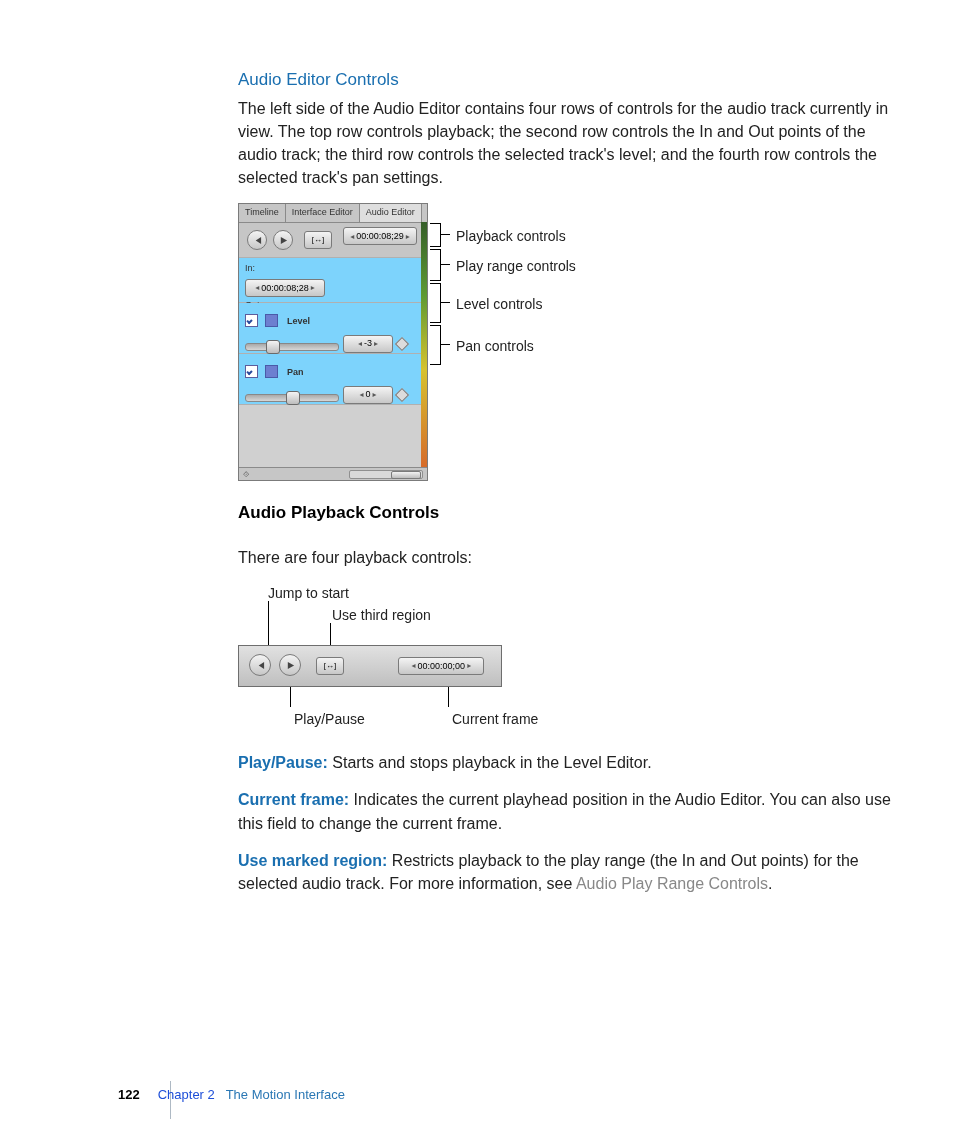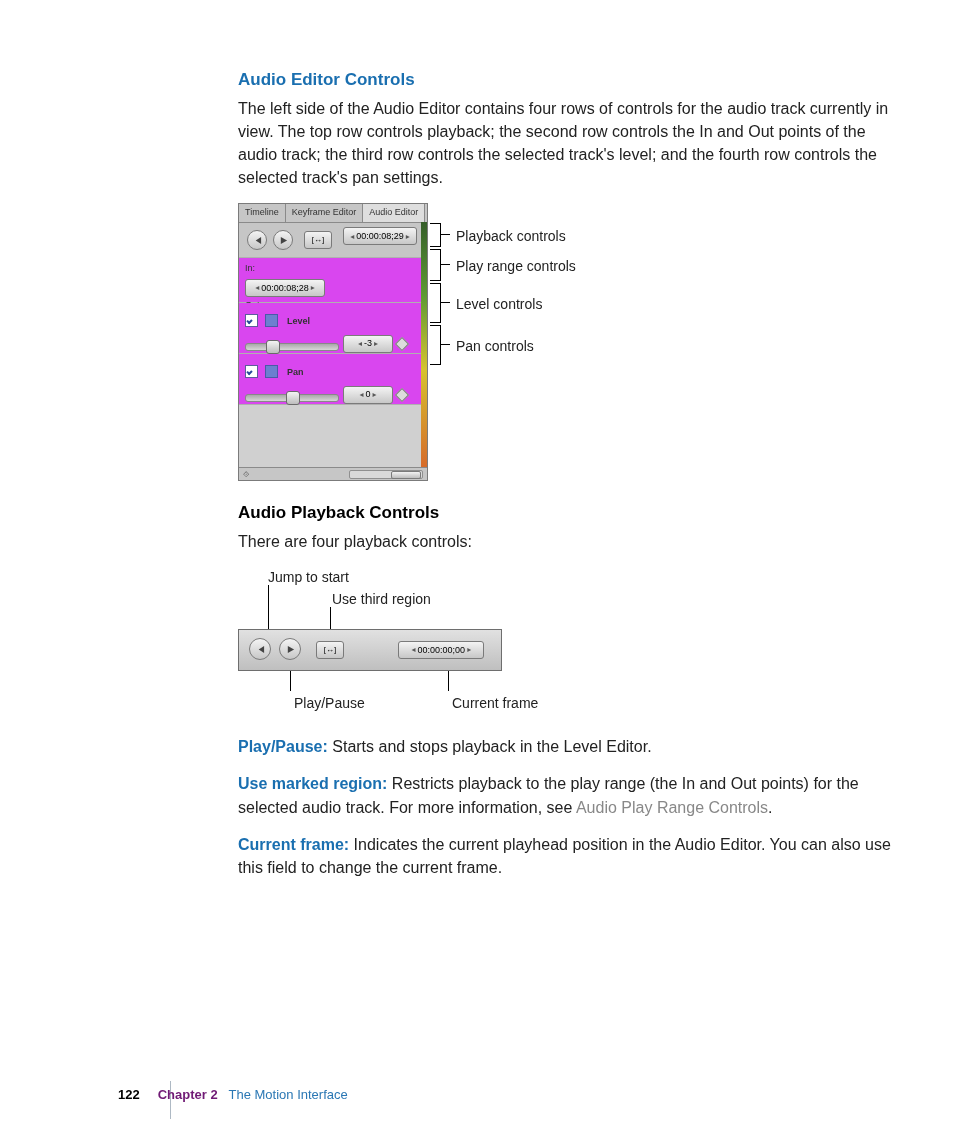--- a/index.html
+++ b/index.html
@@ -1,28 +1,28 @@
 <!DOCTYPE html>
 <html><head>
 <meta charset="utf-8">
 <style>
   html,body{margin:0;padding:0;background:#fff;font-family:"Myriad Pro","Segoe UI",Arial,sans-serif;font-size:16px;color:#000;line-height:1.45}
   .page{width:954px;height:1145px;position:relative;box-sizing:border-box;padding:68px 60px 0 238px}
-  h3.blue{color:#1a6fb0;font-weight:700;font-size:17px;margin:0 0 4px 0}
-  h3.bk{color:#000;font-weight:700;font-size:17px;margin:0 0 4px 0}
+  h3.blue{color:#1a6fb0;font-weight:400;font-size:17px;margin:0 0 4px 0}
+  h3.bk{color:#000;font-weight:700;font-size:17px;margin:0 0 20px 0}
   p{margin:0 0 14px 0;font-size:16px;color:#222}
   .term{color:#1a6fb0;font-weight:700}
   .link{color:#888}
   
   .fig1{position:relative;width:430px;height:278px;margin:8px 0 20px 0}
   .panel{position:absolute;left:0;top:0;width:190px;height:278px;background:#d0d0d0;border:1px solid #7b7b7b;box-sizing:border-box}
   .tabs{display:flex;background:#c6c6c6;border-bottom:1px solid #8a8a8a;height:18px;font-size:9px}
   .tab{padding:2px 6px;border-right:1px solid #8a8a8a;background:#c6c6c6;color:#333}
   .tab.act{background:#dedede}
-  .row{background:#d946ef;padding:4px 6px 6px 6px;border-bottom:1px solid #b0b0b0;position:relative}
+  .row{background:#7dd3fc;padding:4px 6px 6px 6px;border-bottom:1px solid #b0b0b0;position:relative}
   .hdrRow{background:#c6c6c6}
   .ctrlbtn{display:inline-flex;align-items:center;justify-content:center;width:18px;height:18px;border:1px solid #7a7a7a;border-radius:50%;background:linear-gradient(#f4f4f4,#c7c7c7);vertical-align:middle}
   .ctrlbtn svg{width:9px;height:9px}
   .markbtn{display:inline-flex;align-items:center;justify-content:center;width:26px;height:16px;border:1px solid #7a7a7a;border-radius:3px;background:linear-gradient(#f4f4f4,#c7c7c7);font-size:8px;vertical-align:middle}
   .tc{display:inline-flex;align-items:center;justify-content:center;height:16px;border:1px solid #7a7a7a;border-radius:3px;background:linear-gradient(#f4f4f4,#c7c7c7);font-size:9px;vertical-align:middle;padding:0 2px}
   .tc .ar{font-size:8px;opacity:.6;margin:0 2px}
   .lbl9{font-size:9px;color:#333}
   .cbx{display:inline-block;width:11px;height:11px;border:1px solid #5c5c9c;background:#fff;position:relative;vertical-align:middle;margin-right:3px}
   .cbx.on::after{content:"";position:absolute;left:1px;top:4px;width:3px;height:2px;border-left:2px solid #2a4a9c;border-bottom:2px solid #2a4a9c;transform:rotate(-45deg)}
   .chip{display:inline-block;width:11px;height:11px;border:1px solid #4a5aa8;background:#6d7fd0;vertical-align:middle;margin-right:4px}
@@ -40,37 +40,37 @@
   
   .fig2{position:relative;width:510px;height:150px;margin:6px 0 18px 0}
   .bar{position:absolute;left:0;top:62px;width:262px;height:40px;background:linear-gradient(#e1e1e1,#bfbfbf);border:1px solid #6e6e6e}
   .bar .ctrlbtn{width:20px;height:20px;margin-top:8px}
   .bar .markbtn{margin-top:10px}
   .bar .tc{margin-top:10px}
   .cl2{position:absolute;font-size:14px;color:#222}
   
   .footer{position:absolute;left:118px;bottom:40px;font-size:13px;display:flex;align-items:flex-end;gap:18px}
   .footer .pg{font-weight:700;color:#000}
-  .footer .chap{font-weight:700;color:#701a75}
+  .footer .chap{font-weight:400;color:#1d4ed8}
   .footer .ct{color:#2a77b4}
   .vline{position:absolute;left:170px;bottom:26px;width:0;height:38px;border-left:1px solid #aeb9c4}
 </style>
 </head>
 <body>
 
 <div class="page">
 
   <h3 class="blue">Audio Editor Controls</h3>
   <p>The left side of the Audio Editor contains four rows of controls for the audio track currently in view. The top row controls playback; the second row controls the In and Out points of the audio track; the third row controls the selected track's level; and the fourth row controls the selected track's pan settings.</p>
 
   <div class="fig1">
     <div class="panel">
       <div class="tabs">
         <div class="tab">Timeline</div>
-        <div class="tab">Keyframe Editor</div>
+        <div class="tab">Interface Editor</div>
         <div class="tab act">Audio Editor</div>
       </div>
 
       <div class="row hdrRow" style="height:24px">
         <span class="ctrlbtn" style="margin-left:2px">
           <svg viewBox="0 0 10 10">
               <path d="M1 1v8M9 1L3 5l6 4z" fill="#444"></path>
             </svg>
         </span>
         <span class="ctrlbtn" style="margin-left:2px">
@@ -195,24 +195,24 @@
     </div>
 
     <div class="cl2" style="left:56px;top:126px">Play/Pause</div>
     <div class="cl2" style="left:214px;top:126px">Current frame</div>
   </div>
 
   <p>
     <span class="term">Play/Pause:</span><span>  Starts and stops playback in the Level Editor.</span>
   </p>
   <p>
-    <span class="term">Use marked region:</span><span>  Restricts playback to the play range (the In and Out points) for the selected audio track. For more information, see </span><span class="link">Audio Play Range Controls</span><span>.</span>
+    <span class="term">Current frame:</span><span>  Indicates the current playhead position in the Audio Editor. You can also use this field to change the current frame.</span>
   </p>
   <p>
-    <span class="term">Current frame:</span><span>  Indicates the current playhead position in the Audio Editor. You can also use this field to change the current frame.</span>
+    <span class="term">Use marked region:</span><span>  Restricts playback to the play range (the In and Out points) for the selected audio track. For more information, see </span><span class="link">Audio Play Range Controls</span><span>.</span>
   </p>
 
   <div class="vline"></div>
   <div class="footer">
     <span class="pg">122</span>
     <span><span class="chap">Chapter 2</span>&nbsp;&nbsp;&nbsp;<span class="ct">The Motion Interface</span></span>
   </div>
 
 </div>
 

